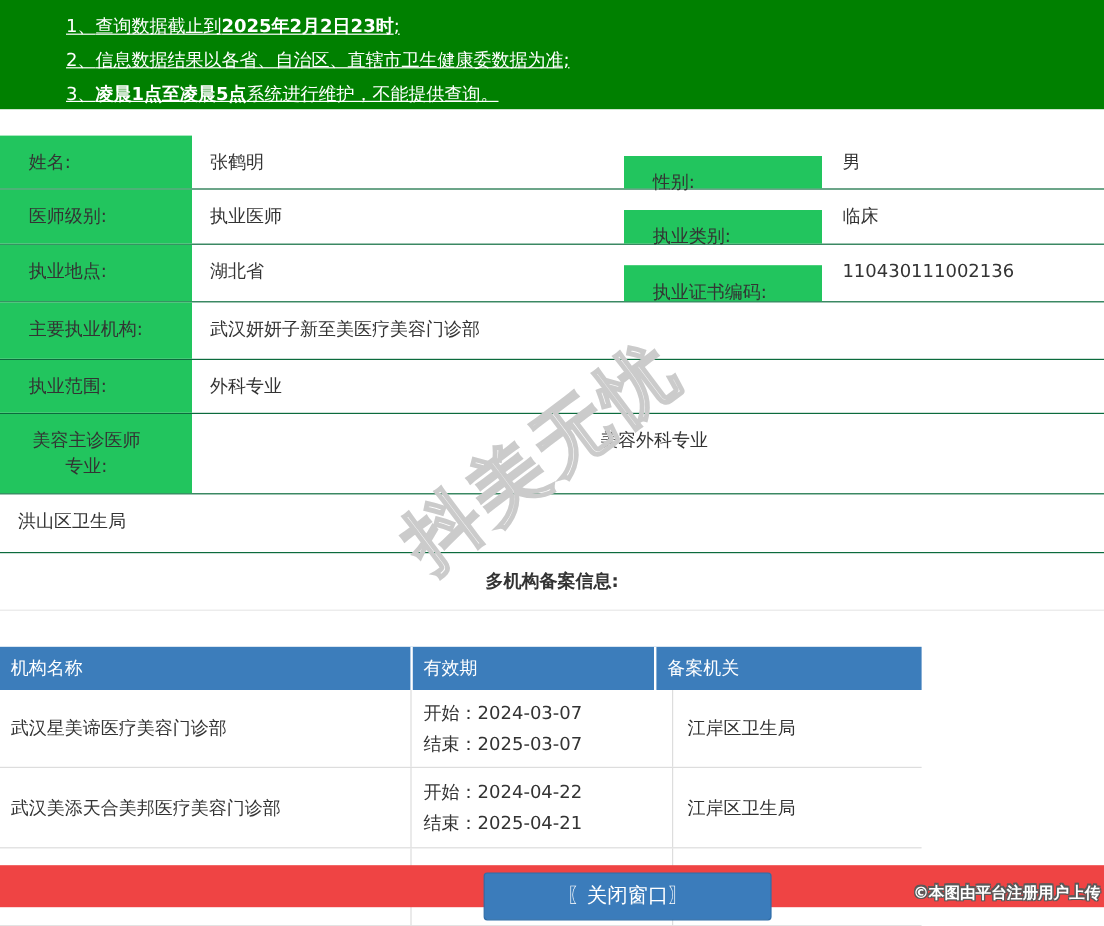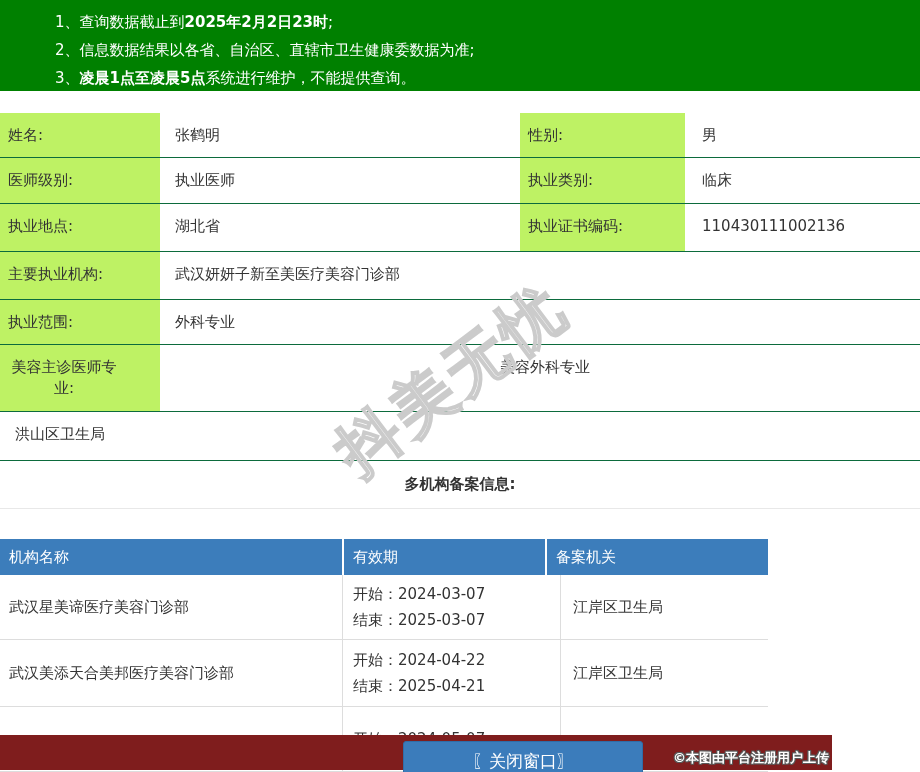--- a/index.html
+++ b/index.html
@@ -4,32 +4,32 @@
 <style>
   * { margin:0; padding:0; box-sizing:border-box; }
   html,body { background:#ffffff; }
   .page {
     position:relative; width:920px; height:772px; overflow:hidden;
     background:#ffffff; font-family:"DejaVu Sans","Liberation Sans",sans-serif;
     color:#333333; font-size:15px;
   }
   
   .notice { background:#008000; color:#ffffff; height:91px; padding:8px 10px 0 55px; }
-  .notice-line { line-height:28px; white-space:nowrap; }
+  .notice-line { line-height:28px; white-space:nowrap;text-decoration:underline; }
   .notice-line b { font-weight:bold; }
   
   .profile { margin-top:22px; }
   .prow { display:flex; border-bottom:1px solid #0c6b3d; align-items:stretch; }
   .prow .lbl {
-    width:160px; background:#bef264; padding:12px 40px 6px 8px;
+    width:160px; background:#22c55e; padding:12px 40px 6px 24px;
     line-height:21px; flex:none;
   }
   .prow .val { padding:12px 5px 6px 15px; line-height:21px; }
   .prow .v1 { width:360px; flex:none; }
-  .prow .lbl2 { width:165px; flex:none; }
+  .prow .lbl2 { width:165px; flex:none;margin-top:17px; }
   .prow .v2 { flex:1; padding-left:17px; }
   .prow .wide { flex:1; }
   .h45 { height:45px; } .h46 { height:46px; } .h48 { height:48px; }
   .h49 { height:49px; } .h67 { height:67px;text-align:center; }
   
   .section-row {
     height:48px; display:flex; align-items:center; justify-content:center;
     font-weight:bold; border-bottom:1px solid #e8e8e8;
   }
   
@@ -50,22 +50,22 @@
   .watermark {
     position:absolute; left:318px; top:338px; z-index:5;
     font-size:62px; letter-spacing:5px; font-weight:bold; white-space:nowrap;
     color:rgba(255,255,255,0.05);
     -webkit-text-stroke:2px #cbcbcb;
     transform:rotate(-37deg); transform-origin:center center;
     pointer-events:none;
   }
   
   .footer {
-    position:absolute; left:0; bottom:2px; width:832px; height:35px;
-    background:#7f1d1d; z-index:10;
+    position:absolute; left:0; bottom:16px; width:920px; height:35px;
+    background:#ef4444; z-index:10;
   }
   .close-btn {
     position:absolute; left:403px; top:6px; width:240px; height:40px;
     background:#3b7cbb; border:1px solid #2f6da8; border-radius:3px;
     color:#ffffff; font-size:17px; text-align:center; line-height:36px;
     font-family:inherit; cursor:pointer;
   }
   .copyright {
     position:absolute; right:3px; bottom:3px; font-size:13px; font-weight:bold;
     color:#ffffff;

